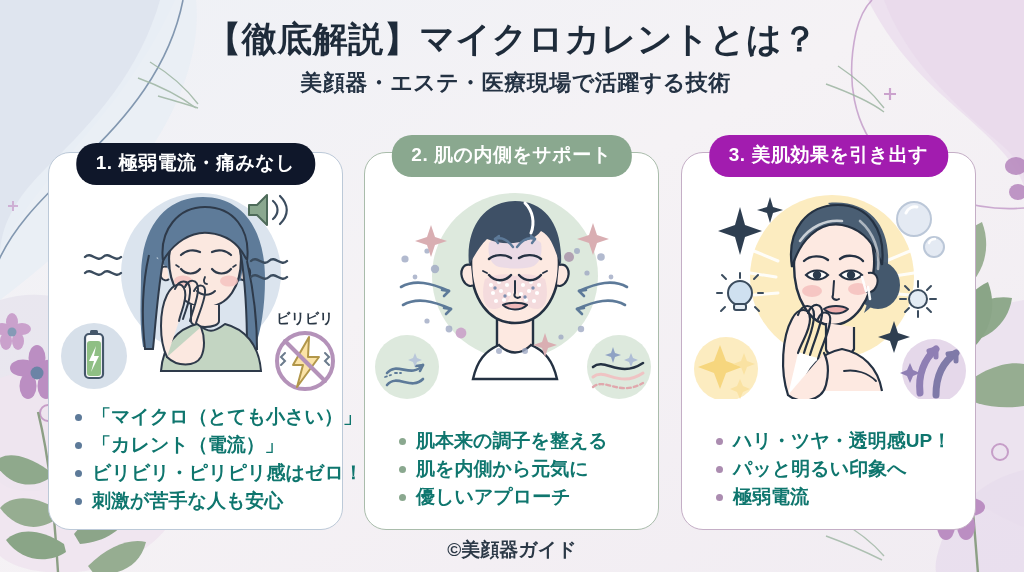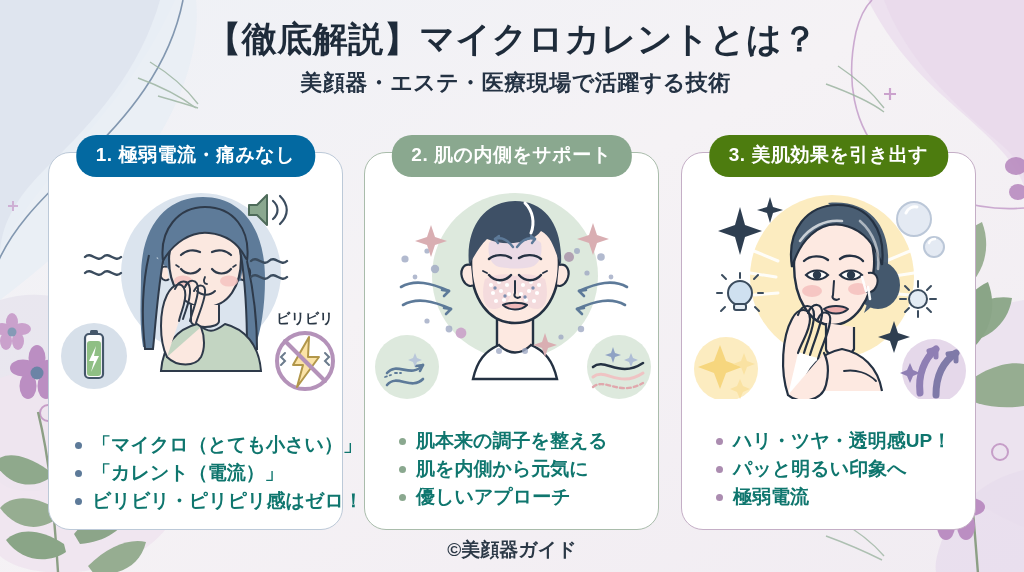--- a/index.html
+++ b/index.html
@@ -46,23 +46,23 @@
 
   .pill {
     position: absolute; top: -18px; left: 50%;
     transform: translateX(-50%);
     padding: 7px 20px 9px;
     border-radius: 20px;
     color: #ffffff; font-size: 19px; font-weight: bold;
     white-space: nowrap; letter-spacing: 0.5px;
     z-index: 7;
   }
-  .pill.p1 { background: #0369a1; }
+  .pill.p1 { background: #0f172a; margin-top: 8px; }
   .pill.p2 { background: #8aa88f; }
-  .pill.p3 { background: #4d7c0f; }
+  .pill.p3 { background: #a21caf; }
 
   .art { position: absolute; left: 0; top: 28px; width: 295px; height: 218px; }
   .bullets {
     position: absolute; left: 0; right: 0; bottom: 18px;
     padding: 0 12px 0 26px;
   }
   .bullets.b1 { bottom: 14px; }
   .bullets li {
     list-style: none; position: relative;
     font-size: 19px; font-weight: bold; color: #0f766e;
@@ -276,20 +276,21 @@
         </g>
         <path d="M236,160 L276,200" stroke="#b492b9" stroke-width="4" stroke-linecap="round"></path>
       </g>
       <text x="256" y="142" text-anchor="middle" font-family="'Liberation Sans', sans-serif" font-size="14" font-weight="bold" fill="#2b3846">ビリビリ</text>
     </svg>
 
     <ul class="bullets b1">
       <li>「マイクロ（とても小さい）」</li>
       <li>「カレント（電流）」</li>
       <li>ビリビリ・ピリピリ感はゼロ！</li>
+      <li>刺激が苦手な人も安心</li>
     </ul>
   </div>
 
   <div class="card c2">
     <div class="pill p2">2. 肌の内側をサポート</div>
 
     <svg class="art" viewBox="0 0 295 218" xmlns="http://www.w3.org/2000/svg">
       <circle cx="150" cy="95" r="83" fill="#dde9dd"></circle>
 
       <path d="M132,136 L132,166 C132,176 168,176 168,166 L168,136 Z" fill="#fde9e1" stroke="#243142" stroke-width="2.4"></path>

